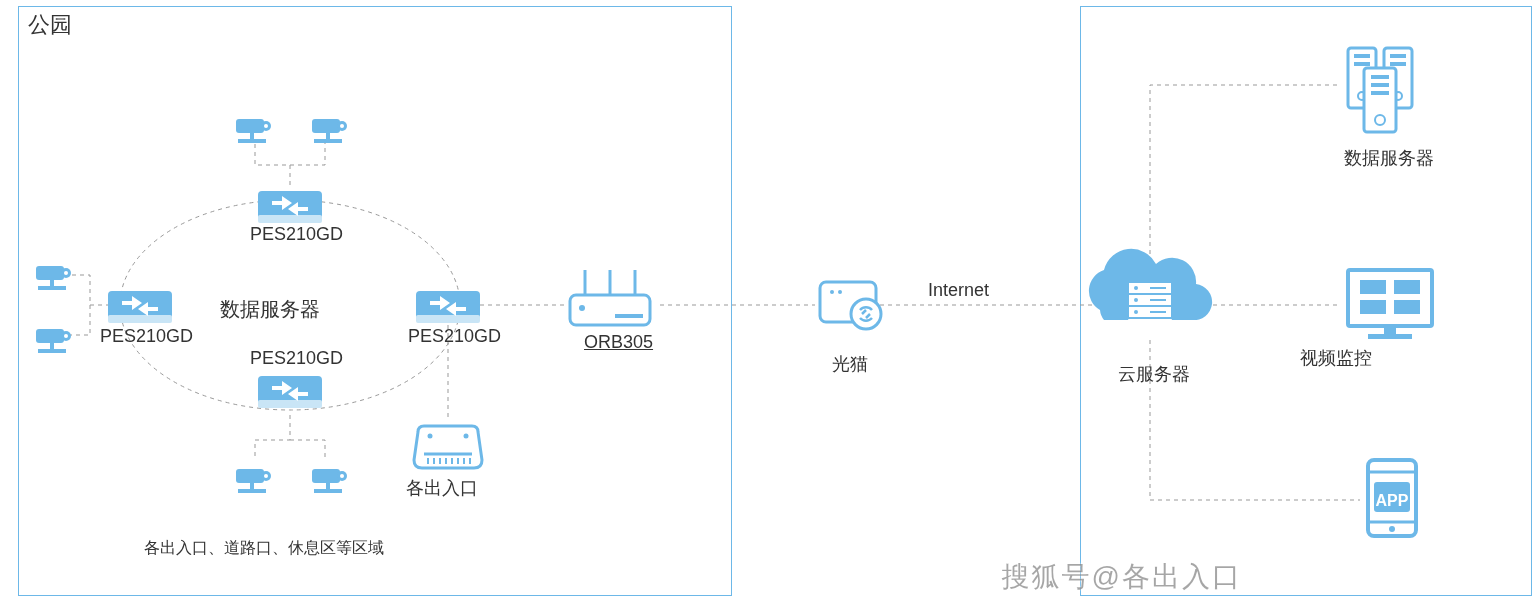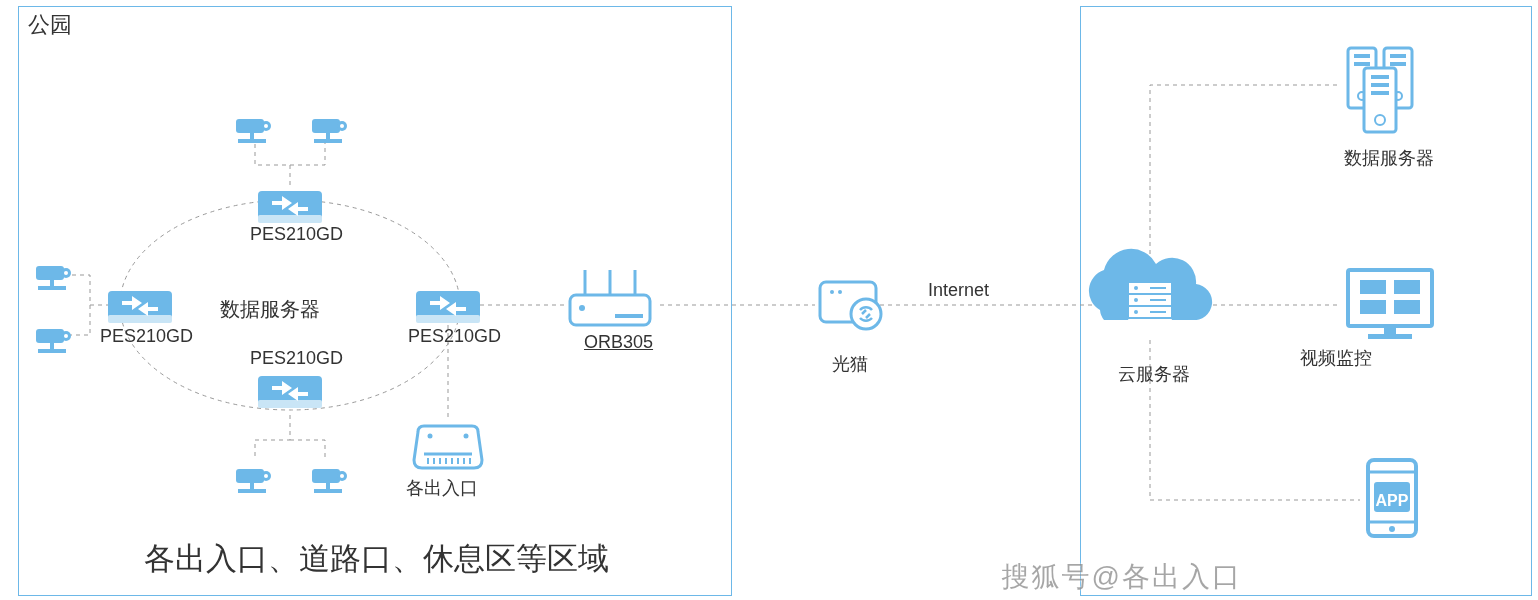--- a/index.html
+++ b/index.html
@@ -27,21 +27,21 @@
     color: #333;
   }
   .node-label {
     position: absolute;
     font-size: 18px;
     color: #333;
     text-align: center;
     white-space: nowrap;
   }
   .large-label {
-    font-size: 31px;
+    font-size: 16px;
   }
   .watermark {
     position: absolute;
     right: 12px;
     bottom: 4px;
     font-size: 28px;
     color: rgba(0,0,0,0.35);
     letter-spacing: 2px;
     text-shadow: 0 0 2px #fff;
   }

